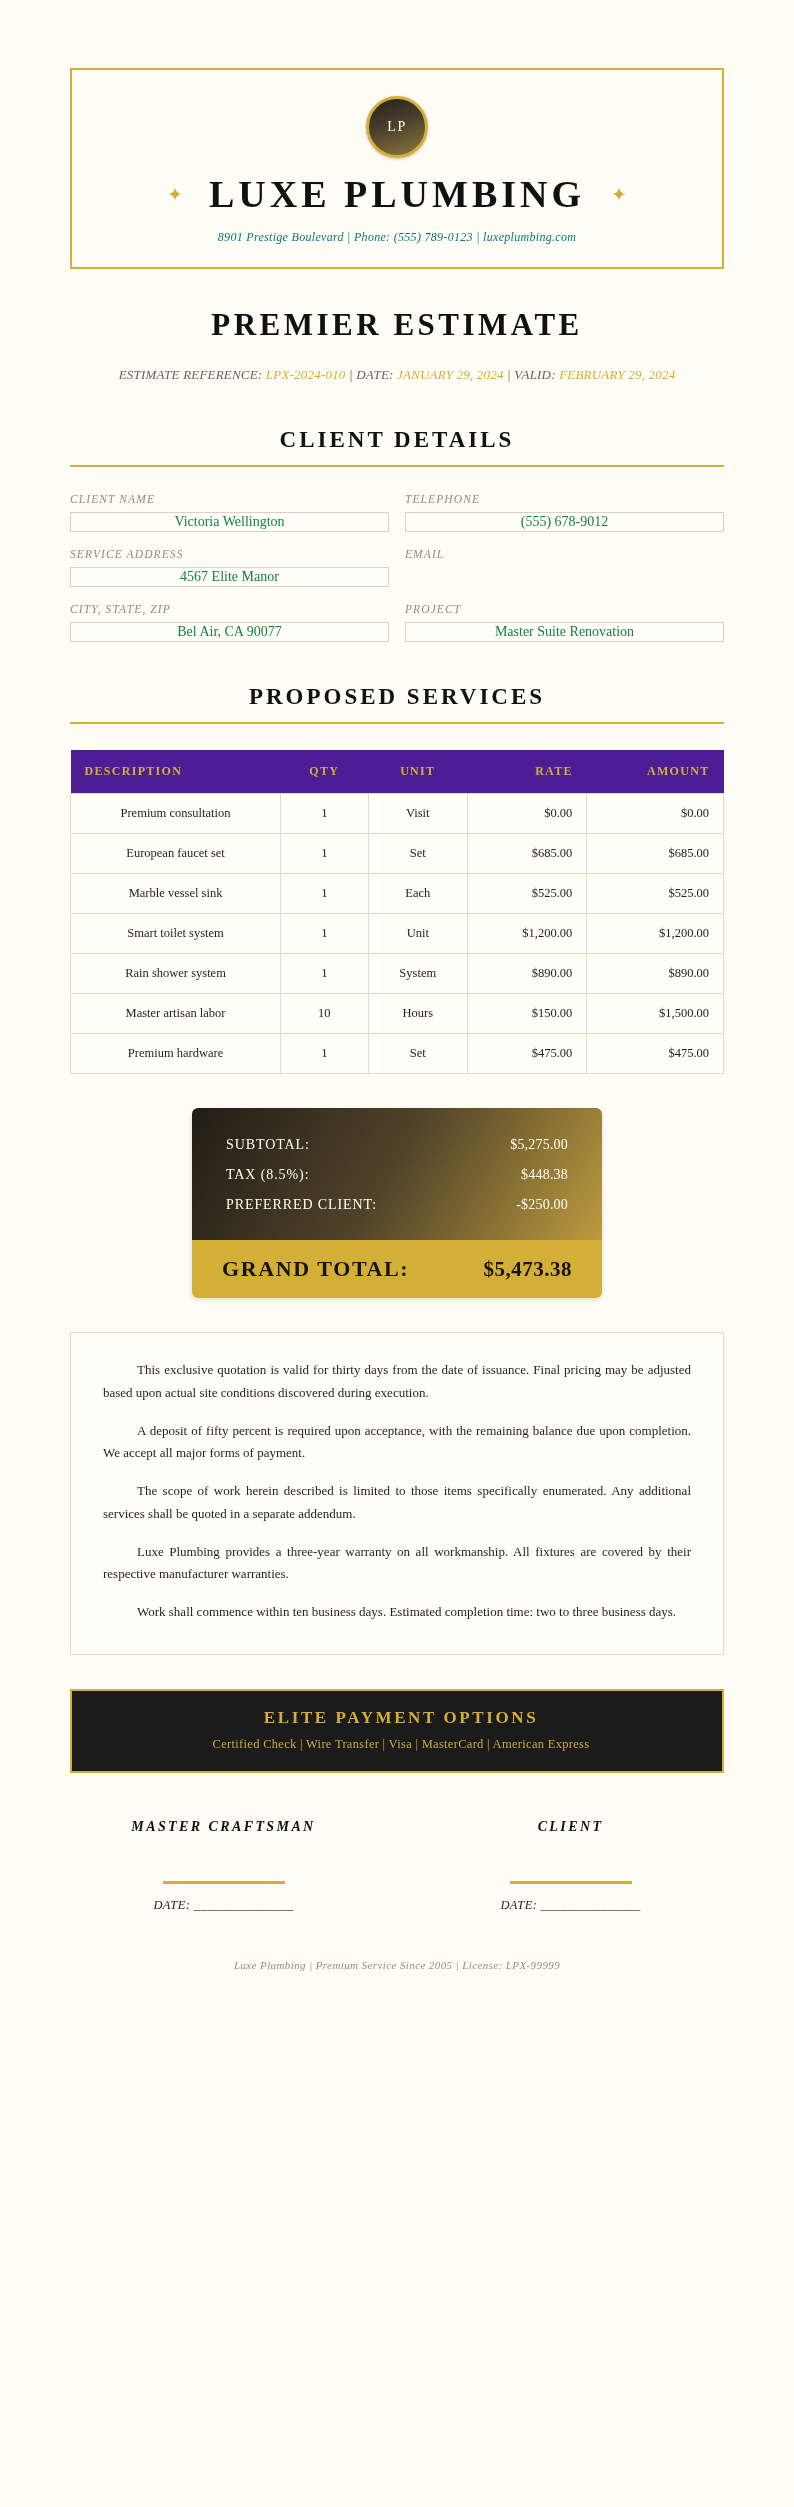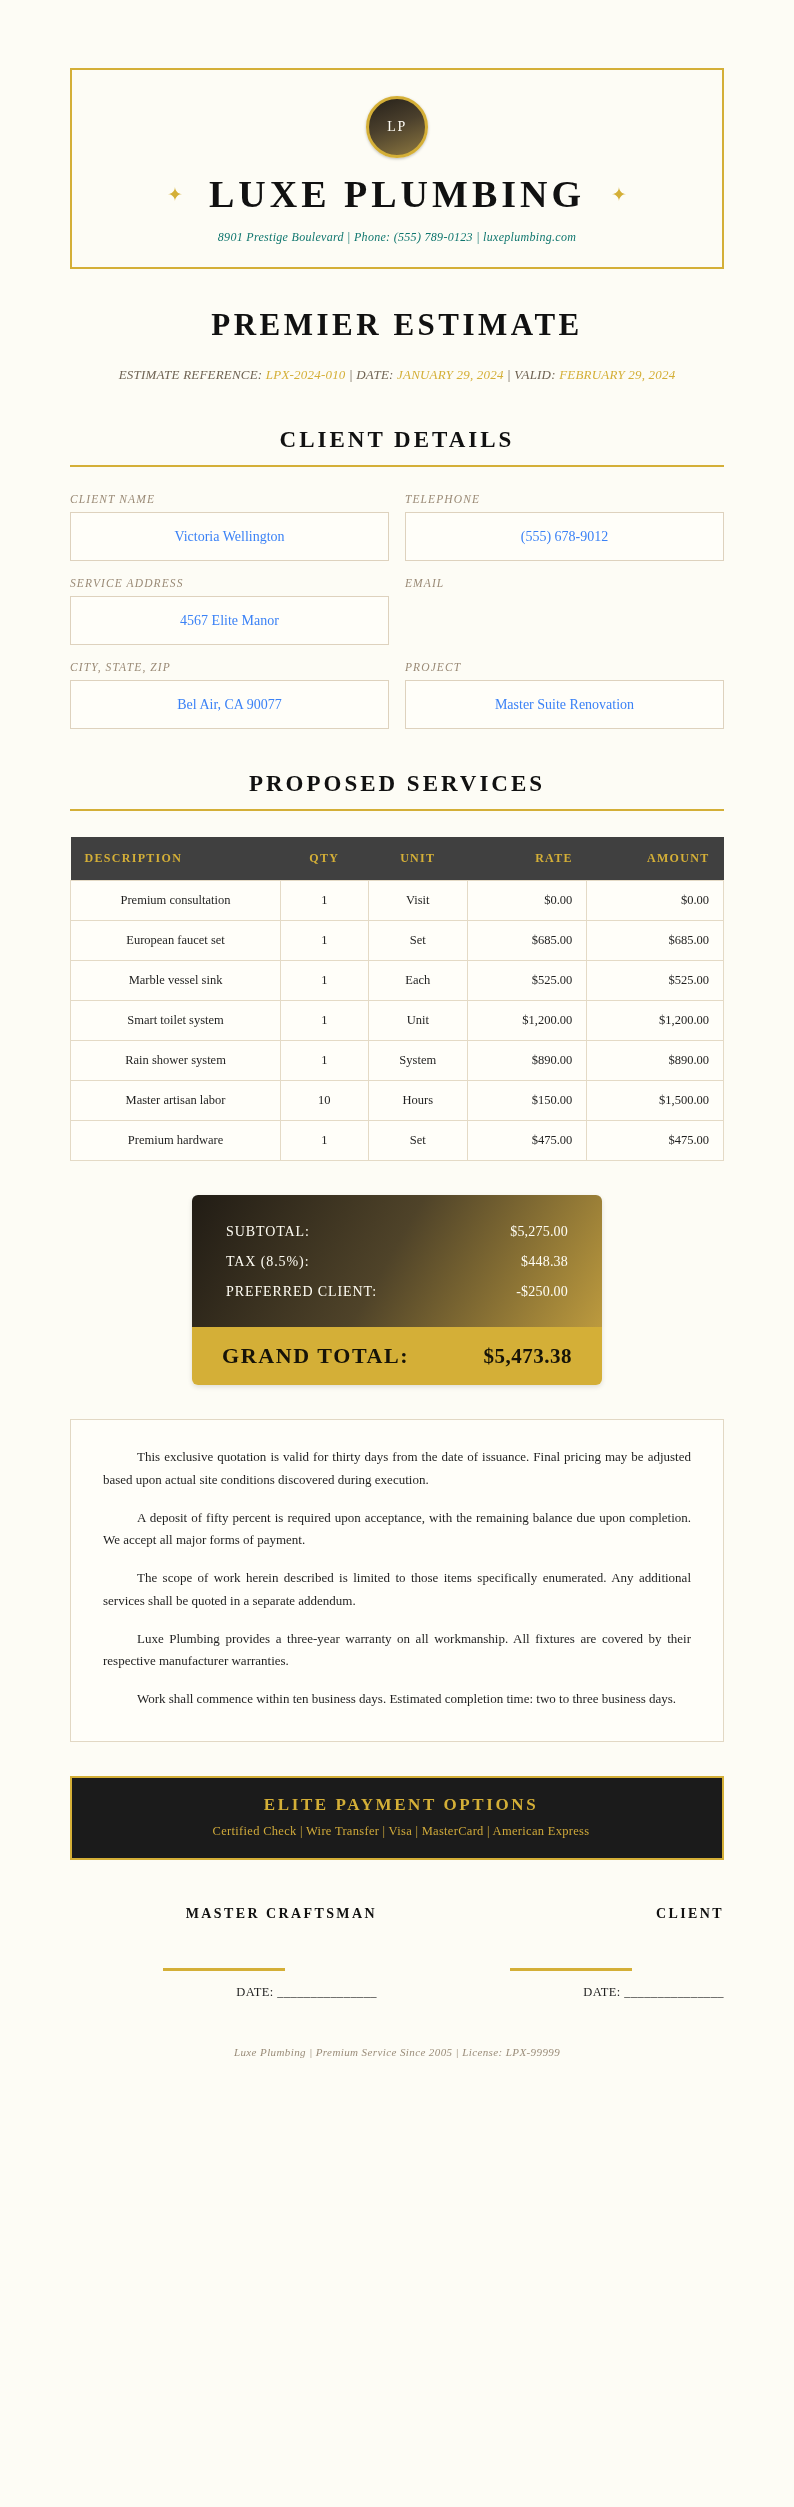--- a/index.html
+++ b/index.html
@@ -121,36 +121,36 @@
   .field-label {
     font-size: 11.5px;
     font-style: italic;
     letter-spacing: 1.1px;
     color: #9a8a76;
     margin-bottom: 7px;
   }
   .field-box {
     border: 1px solid #ded2be;
     background: #fffef9;
-    height: 49px;
+    height: 20px;
     display: flex;
     align-items: center;
     justify-content: center;
     font-size: 14px;
-    color: #3b82f6;
+    color: #15803d;
   }
 
   
   table.services {
     width: 100%;
     border-collapse: collapse;
     font-size: 12.5px;
   }
   table.services thead th {
-    background: #404040;
+    background: #4c1d95;
     color: #d4af37;
     font-size: 12px;
     font-weight: bold;
     letter-spacing: 1.3px;
     padding: 14px 14px;
     text-align: center;
   }
   table.services thead th.desc { text-align: left; }
   table.services thead th.num  { text-align: right; }
 
@@ -247,21 +247,22 @@
     font-size: 12.5px;
     letter-spacing: 0.3px;
   }
 
   
   .sign-grid {
     margin-top: 46px;
     display: grid;
     grid-template-columns: 1fr 1fr;
     column-gap: 40px;
-    text-align: right;
+    text-align: center;
+    font-style: italic;
   }
   .sign-title {
     font-size: 14px;
     font-weight: bold;
     letter-spacing: 2.4px;
     color: #111;
   }
   .sign-line {
     width: 122px;
     height: 3px;

